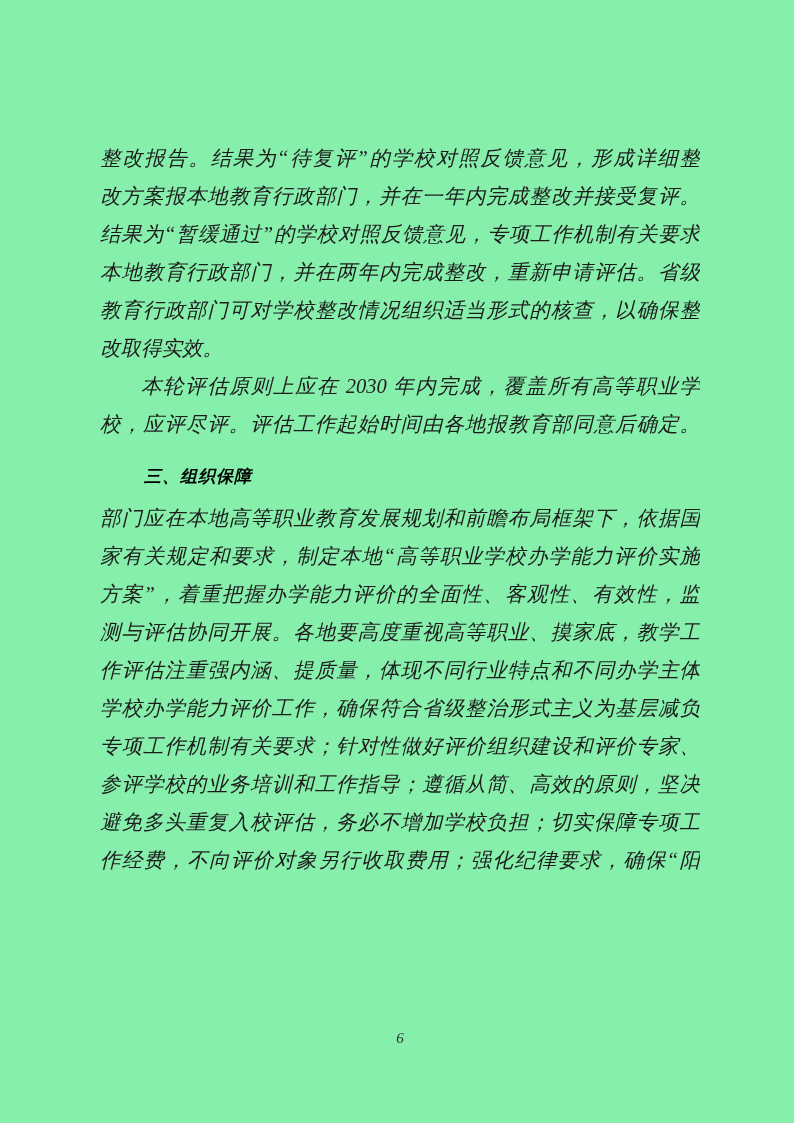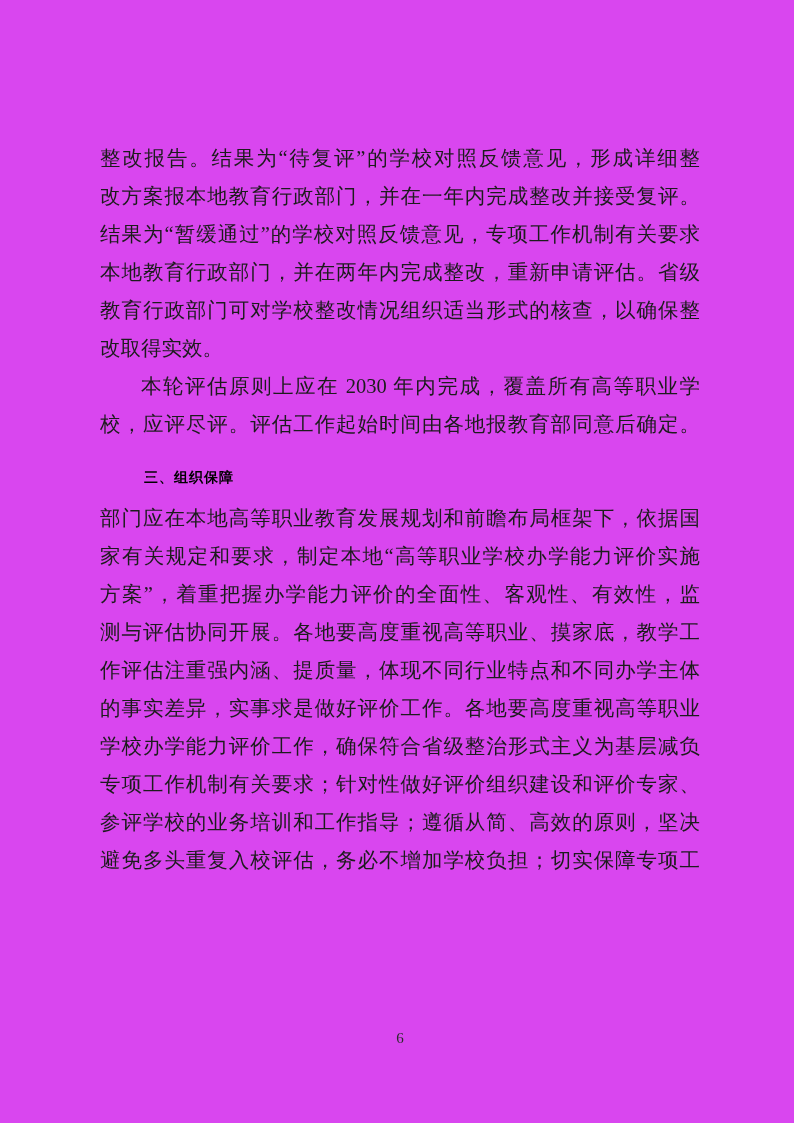--- a/index.html
+++ b/index.html
@@ -4,24 +4,25 @@
 <style>
   html, body {
     margin: 0;
     padding: 0;
     background: #ffffff;
   }
   .page {
     position: relative;
     width: 794px;
     height: 1123px;
-    background: #d946ef;
+    background: #86efac;
     overflow: hidden;
     font-family: "Liberation Serif", "DejaVu Serif", serif;
     color: #1c1c1c;
+    font-style: italic;
   }
   .body-text {
     position: absolute;
     left: 100px;
     top: 139px;
     width: 600px;
   }
   .line {
     height: 38px;
     line-height: 38px;
@@ -37,21 +38,21 @@
   }
   .line.indent {
     text-indent: 41px;
   }
   .heading {
     margin-top: 12px;
     height: 44px;
     line-height: 44px;
     font-family: "Liberation Sans", "DejaVu Sans", sans-serif;
     font-weight: bold;
-    font-size: 14px;
+    font-size: 17px;
     color: #000000;
     text-indent: 44px;
     letter-spacing: 1px;
   }
   .footer {
     position: absolute;
     left: 100px;
     top: 1030px;
     width: 600px;
     text-align: center;
@@ -82,24 +83,24 @@
     </div>
 
     <div class="heading">三、组织保障</div>
 
     <div>
       <div class="line">部门应在本地高等职业教育发展规划和前瞻布局框架下，依据国</div>
       <div class="line">家有关规定和要求，制定本地“高等职业学校办学能力评价实施</div>
       <div class="line">方案”，着重把握办学能力评价的全面性、客观性、有效性，监</div>
       <div class="line">测与评估协同开展。各地要高度重视高等职业、摸家底，教学工</div>
       <div class="line">作评估注重强内涵、提质量，体现不同行业特点和不同办学主体</div>
-      <div class="line">的事实差异，实事求是做好评价工作。各地要高度重视高等职业</div>
       <div class="line">学校办学能力评价工作，确保符合省级整治形式主义为基层减负</div>
       <div class="line">专项工作机制有关要求；针对性做好评价组织建设和评价专家、</div>
       <div class="line">参评学校的业务培训和工作指导；遵循从简、高效的原则，坚决</div>
       <div class="line">避免多头重复入校评估，务必不增加学校负担；切实保障专项工</div>
+      <div class="line">作经费，不向评价对象另行收取费用；强化纪律要求，确保“阳</div>
     </div>
 
   </div>
 
   <div class="footer">6</div>
 
 </div>
 
 </body></html>

